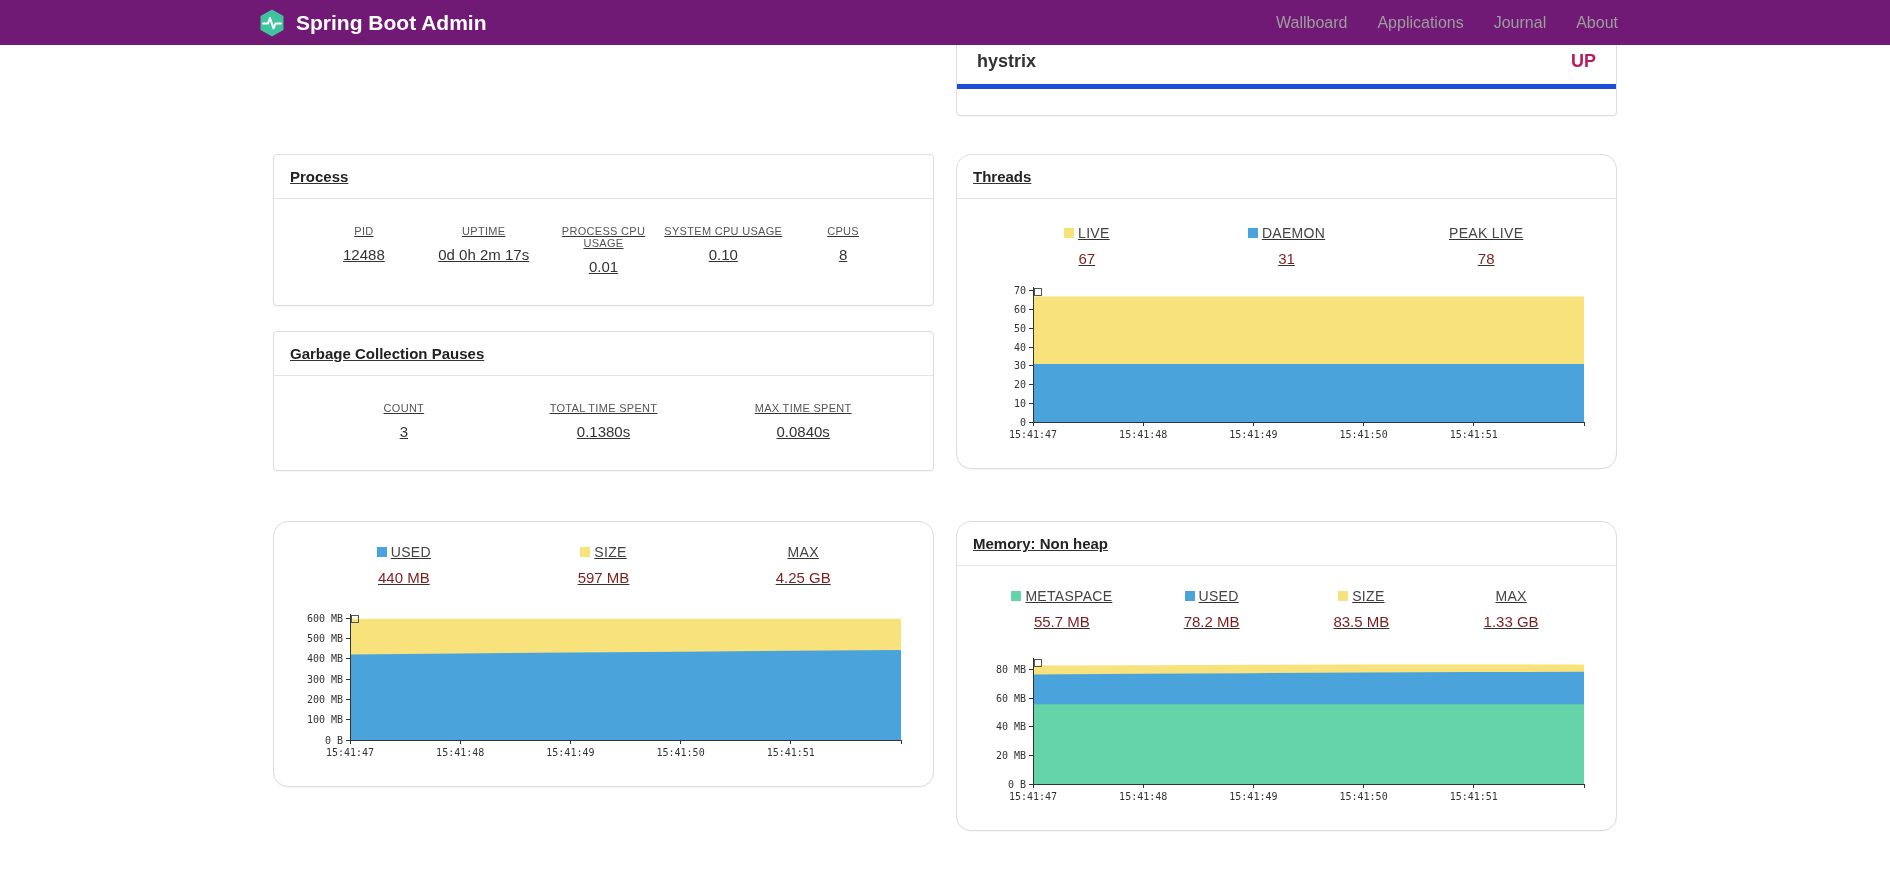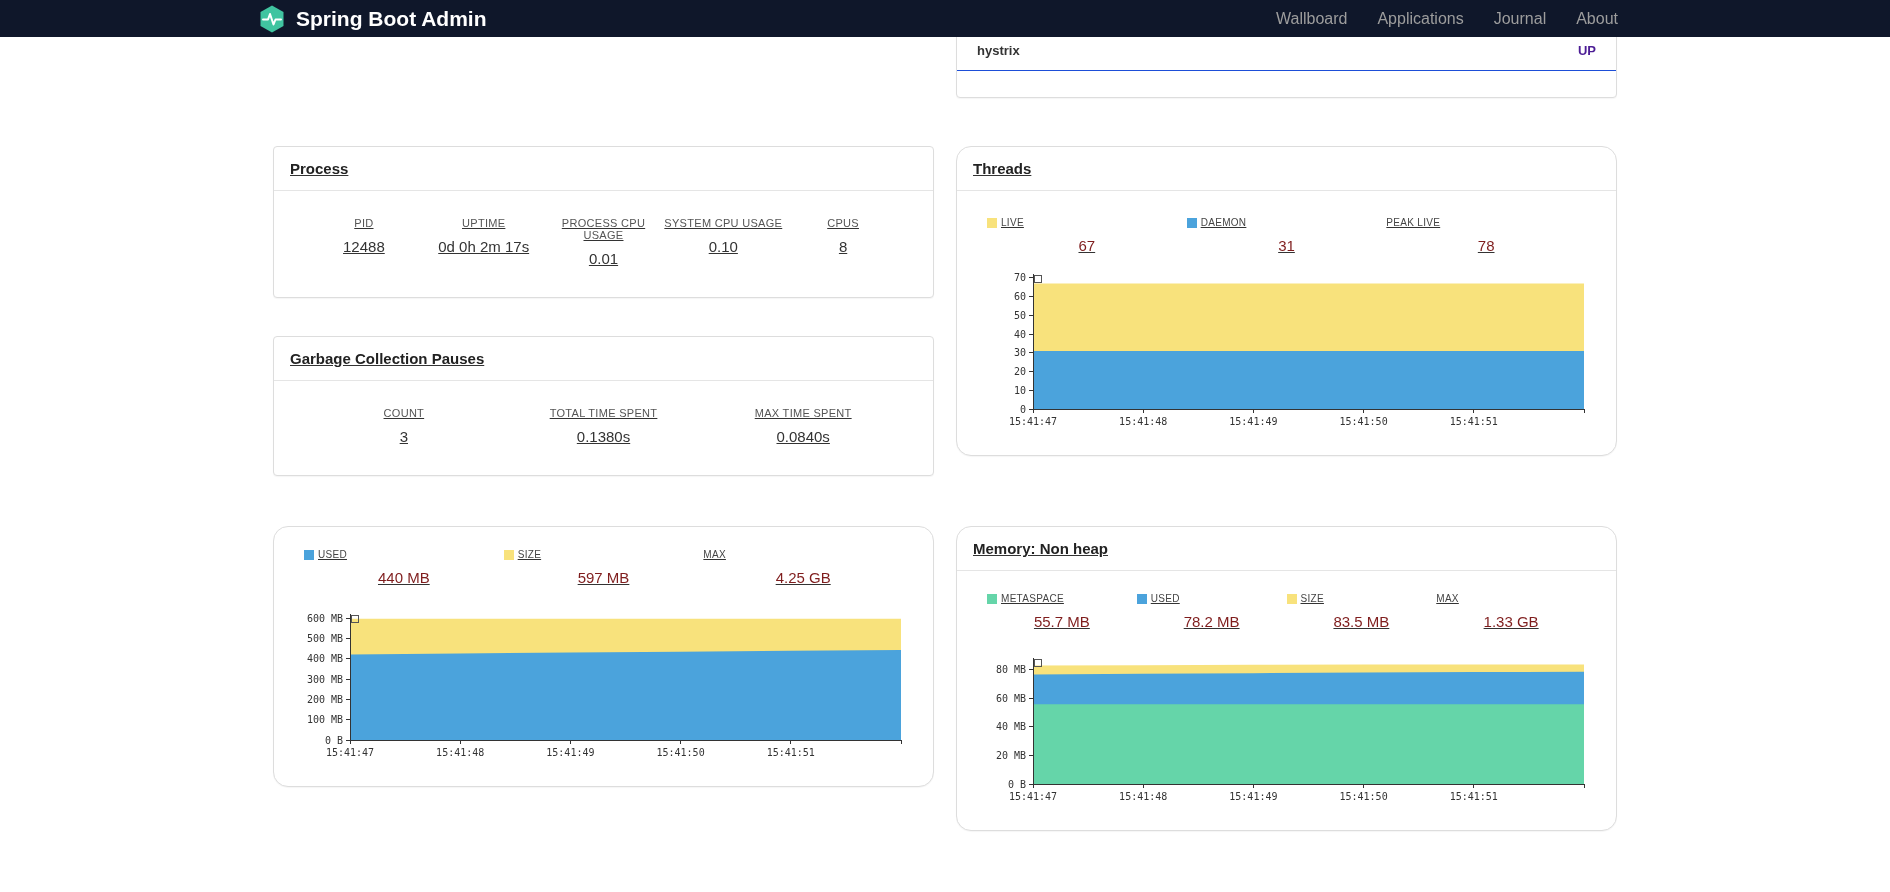--- a/index.html
+++ b/index.html
@@ -1,54 +1,54 @@
 <!DOCTYPE html>
 <html><head>
 <meta charset="utf-8">
 <style>
   * { box-sizing: border-box; }
   html,body { margin:0; padding:0; background:#fff; }
   body { font-family:"Liberation Sans", sans-serif; color:#333; }
   .page { width:1890px; height:892px; position:relative; overflow:hidden; background:#fff; }
 
   
-  .navbar { height:37px; background:#0f172a; position:relative; z-index:10; }
+  .navbar { height:45px; background:#701a75; position:relative; z-index:10; }
   .navbar-inner { width:1376px; margin:0 auto; height:100%; display:flex; align-items:center; }
   .brand { display:flex; align-items:center; gap:9px; color:#fff; font-size:21px; font-weight:bold; text-decoration:none; cursor:pointer; }
   .logo { display:inline-flex; }
   .nav { margin-left:auto; display:flex; }
   .nav a { color:#9d9d9d; font-size:16px; line-height:45px; padding:0 15px; text-decoration:none; cursor:pointer; }
 
   
   .container { width:1344px; margin:0 auto; position:relative; padding-top:109px; }
   .row { display:flex; gap:22px;text-decoration:underline; }
   .row2 { margin-top:50px; }
   .col { width:661px; flex:0 0 661px; }
 
   
   .panel { background:#fff; border:1px solid #ddd; border-radius:4px; box-shadow:0 1px 1px rgba(0,0,0,0.04); }
   .panel-heading { padding:13px 16px; border-bottom:1px solid #e5e5e5; font-weight:bold; font-size:15px; color:#222; }
 
   
   .hystrix-panel { position:absolute; top:-85px; right:0; width:661px; z-index:1; }
   .hystrix-spacer { height:78px; }
   .hystrix-bottom { height:26px; }
-  .app-row { display:flex; justify-content:space-between; align-items:center; padding:12px 20px; border-bottom:1px solid #1d4ed8; font-size:13px; font-weight:bold; cursor:pointer; }
+  .app-row { display:flex; justify-content:space-between; align-items:center; padding:12px 20px; border-bottom:5px solid #1d4ed8; font-size:18px; font-weight:bold; cursor:pointer; }
   .app-status { font-weight:bold; }
 
   
   .metrics { display:flex; padding:26px 30px 30px; }
   .metric { flex:1; text-align:center; }
   .metric-label { font-size:11px; color:#555; letter-spacing:0.3px; }
   .metric-value { font-size:15px; color:#333; margin-top:9px; }
 
   .legend { display:flex; padding:26px 30px 0; }
   .legend-mem { padding-top:22px; }
   .legend-item { flex:1; text-align:center; }
-  .legend-label { font-size:10px; color:#444; display:flex; align-items:center; gap:4px; letter-spacing:0.3px; }
+  .legend-label { font-size:14px; color:#444; display:flex; align-items:center; justify-content:center; gap:4px; letter-spacing:0.3px; }
   .swatch { width:10px; height:10px; display:inline-block; }
   .legend-value { font-size:15px; color:#7f1d1d; margin-top:9px; }
 
   
   .chart { margin:0 26px; }
   .chart-threads { margin-top:14px; height:165px; }
   .chart-mem { margin-top:22px; height:156px; }
   .panel-chart { padding-bottom:22px;border-radius:15px; }
   .chart svg text { font-family:"DejaVu Sans Mono", monospace; font-size:10px; fill:#333; }
 </style>
@@ -83,21 +83,21 @@
   </nav>
 
   <div class="container">
 
     <div class="panel hystrix-panel">
       <div class="hystrix-spacer"></div>
       <div>
 
           <div class="app-row">
             <span class="app-name">hystrix</span>
-            <span class="app-status" style="color: #4c1d95;">UP</span>
+            <span class="app-status" style="color: #be185d;">UP</span>
           </div>
 
       </div>
       <div class="hystrix-bottom"></div>
     </div>
 
     <div class="row">
       <div class="col">
 
         <div class="panel">
@@ -125,21 +125,21 @@
               </div>
 
               <div class="metric">
                 <div class="metric-label">CPUS</div>
                 <div class="metric-value">8</div>
               </div>
 
           </div>
         </div>
 
-        <div class="panel" style="margin-top:38px;">
+        <div class="panel" style="margin-top:25px;">
           <div class="panel-heading">Garbage Collection Pauses</div>
           <div class="metrics">
 
               <div class="metric">
                 <div class="metric-label">COUNT</div>
                 <div class="metric-value">3</div>
               </div>
 
               <div class="metric">
                 <div class="metric-label">TOTAL TIME SPENT</div>

